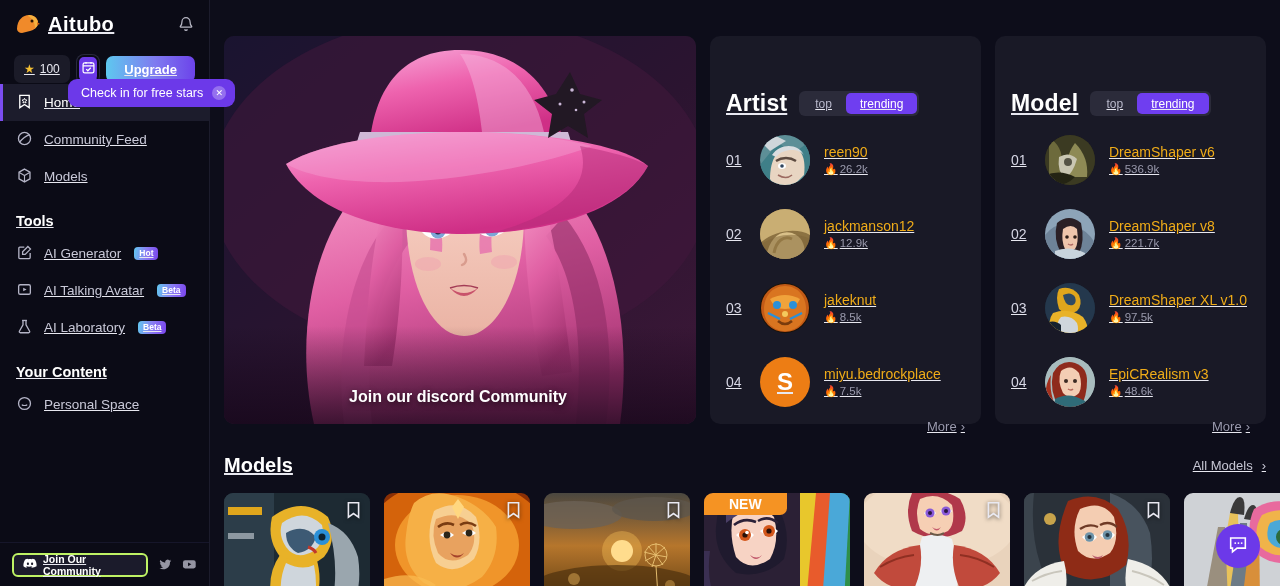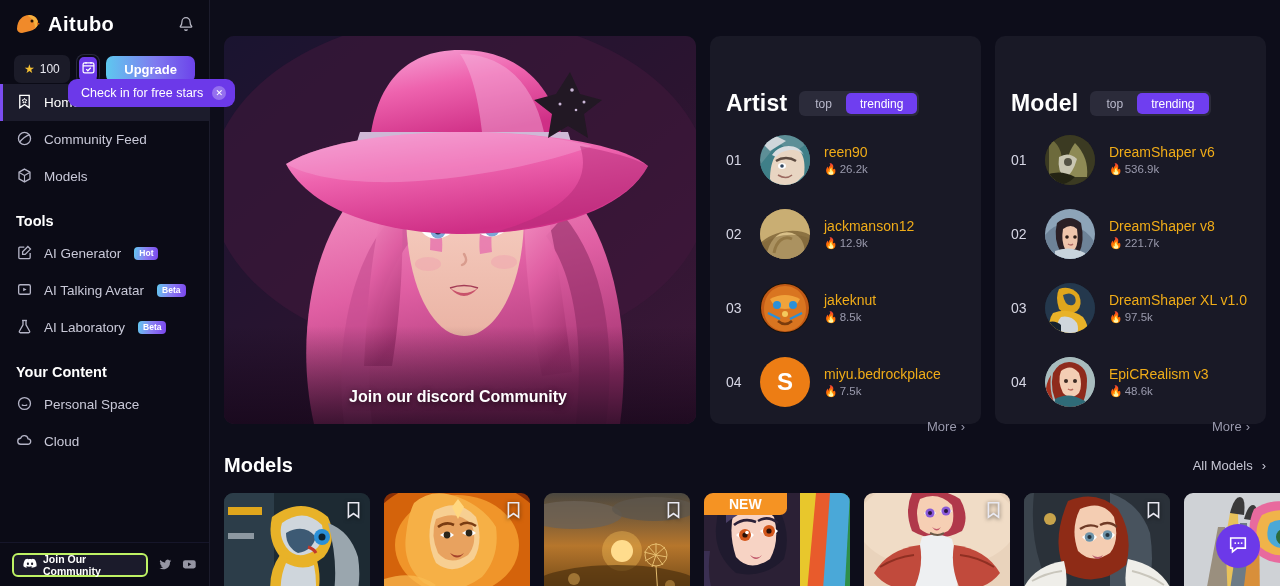--- a/index.html
+++ b/index.html
@@ -3,21 +3,21 @@
 <meta charset="utf-8">
 <style>
   * { box-sizing: border-box; margin: 0; padding: 0; }
   html, body {
     width: 1280px; height: 586px;
     background: #0d0d1a;
     font-family: "Liberation Sans", sans-serif;
     color: #e8e8f0;
     overflow: hidden;
   }
-  .app { display: flex; width: 1280px; height: 576px; position: relative; }
+  .app { display: flex; width: 1280px; height: 576px; position: relative; text-decoration: underline; }
 
   
   .sidebar {
     width: 210px; height: 586px;
     background: #0b0b16;
     border-right: 1px solid #1c1c2c;
     display: flex; flex-direction: column;
     position: relative; flex: 0 0 210px;
   }
   .brand-row {
@@ -306,28 +306,20 @@
 
     <div class="sec-title">Your Content</div>
     <div class="nav-item">
       <span>
         <svg width="17" height="17" viewBox="0 0 18 18" fill="none" stroke="#b4b4c6" stroke-width="1.4">
           <circle cx="9" cy="9" r="6.3"></circle>
           <path d="M6.2 10.2c.8 1.3 4.8 1.3 5.6 0" stroke-width="1.2"></path>
         </svg>
       </span>
       <span>Personal Space</span>
-    </div>
-    <div class="nav-item">
-      <span>
-        <svg width="17" height="17" viewBox="0 0 18 18" fill="none" stroke="#b4b4c6" stroke-width="1.4">
-          <path d="M5.2 13h7.3a2.9 2.9 0 0 0 .3-5.8 4.1 4.1 0 0 0-7.9-.6A3.2 3.2 0 0 0 5.2 13z"></path>
-        </svg>
-      </span>
-      <span>Cloud</span>
     </div>
 
     <div class="sidebar-foot">
       <div class="discord-btn">
         <span>
           <svg width="14" height="11" viewBox="0 0 16 12" fill="#fff">
             <path d="M13.5 1.4A11 11 0 0 0 10.8.6l-.3.7a10 10 0 0 1 2.4.8C11 1 9.4.8 8 .8S5 1 3.1 2.1c.7-.4 1.5-.7 2.4-.8L5.2.6A11 11 0 0 0 2.5 1.4C.8 4 .3 6.6.5 9.2a11 11 0 0 0 3.4 1.7l.7-1.2c-.4-.1-.8-.3-1.2-.6l.3-.2a7.9 7.9 0 0 0 6.6 0l.3.2c-.4.3-.8.5-1.2.6l.7 1.2A11 11 0 0 0 15.5 9.2c.3-3-.5-5.6-2-7.8zM5.6 7.6c-.6 0-1.2-.6-1.2-1.4s.5-1.4 1.2-1.4 1.2.6 1.2 1.4-.5 1.4-1.2 1.4zm4.8 0c-.7 0-1.2-.6-1.2-1.4s.5-1.4 1.2-1.4 1.2.6 1.2 1.4-.5 1.4-1.2 1.4z"></path>
           </svg>
         </span>
         <span>Join Our Community</span>

